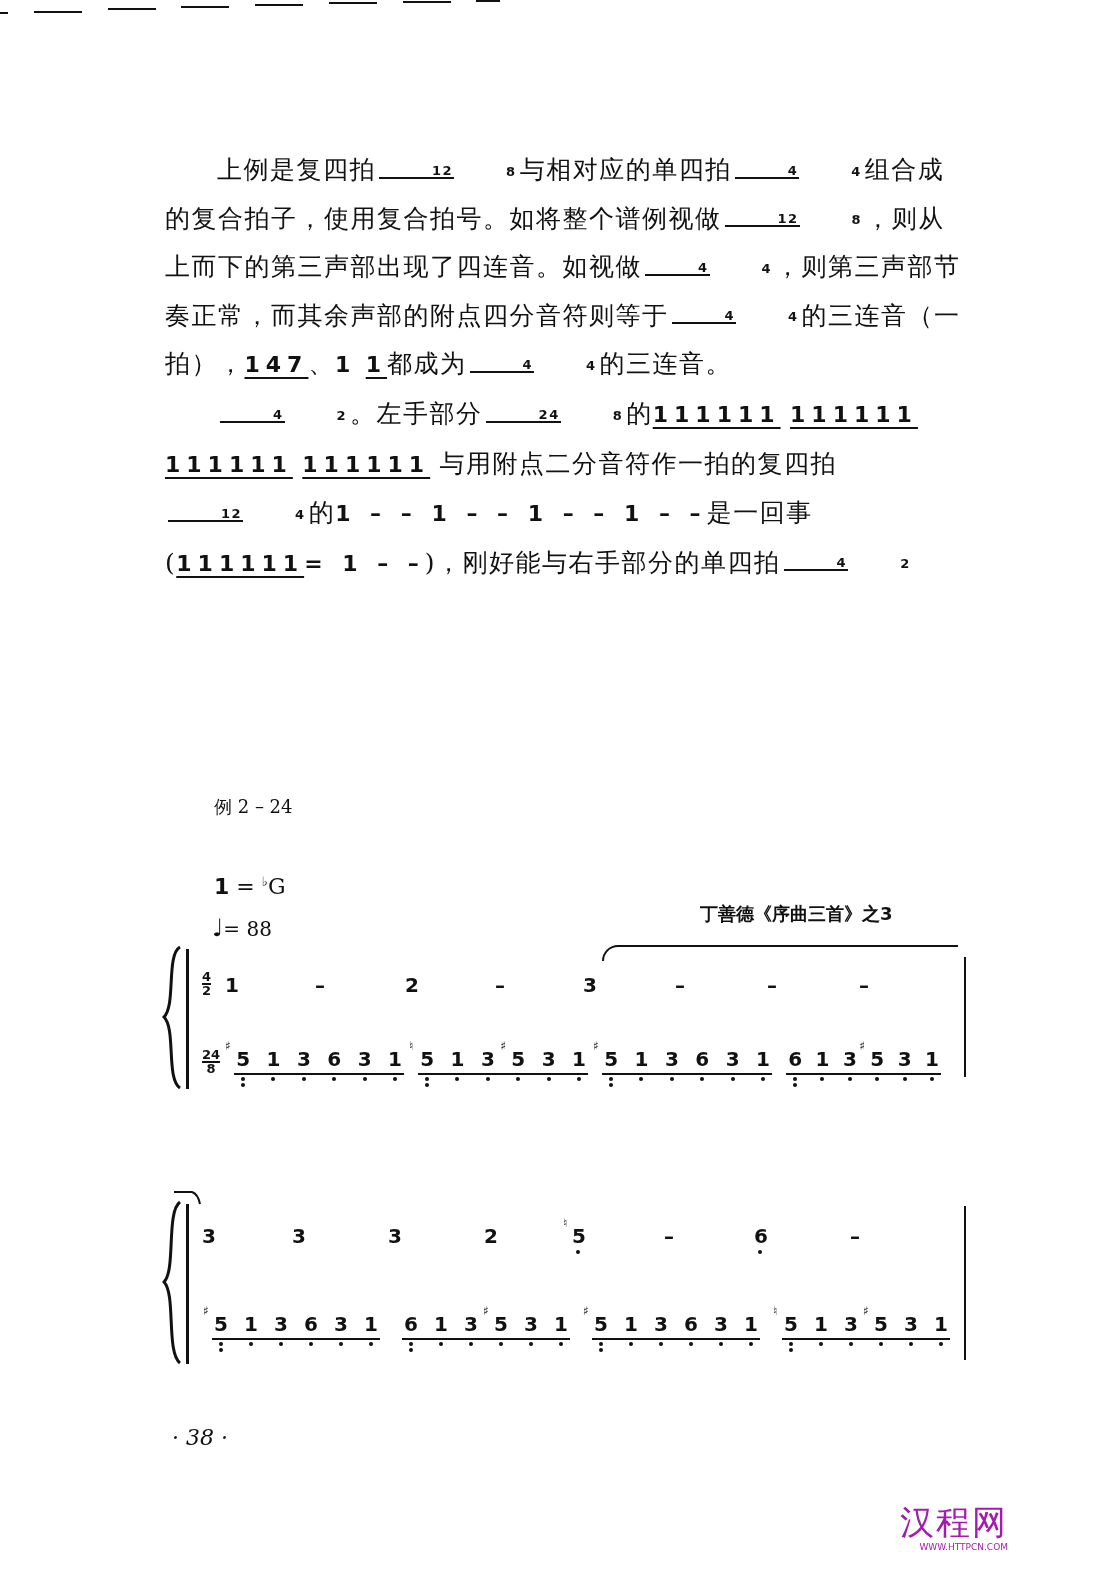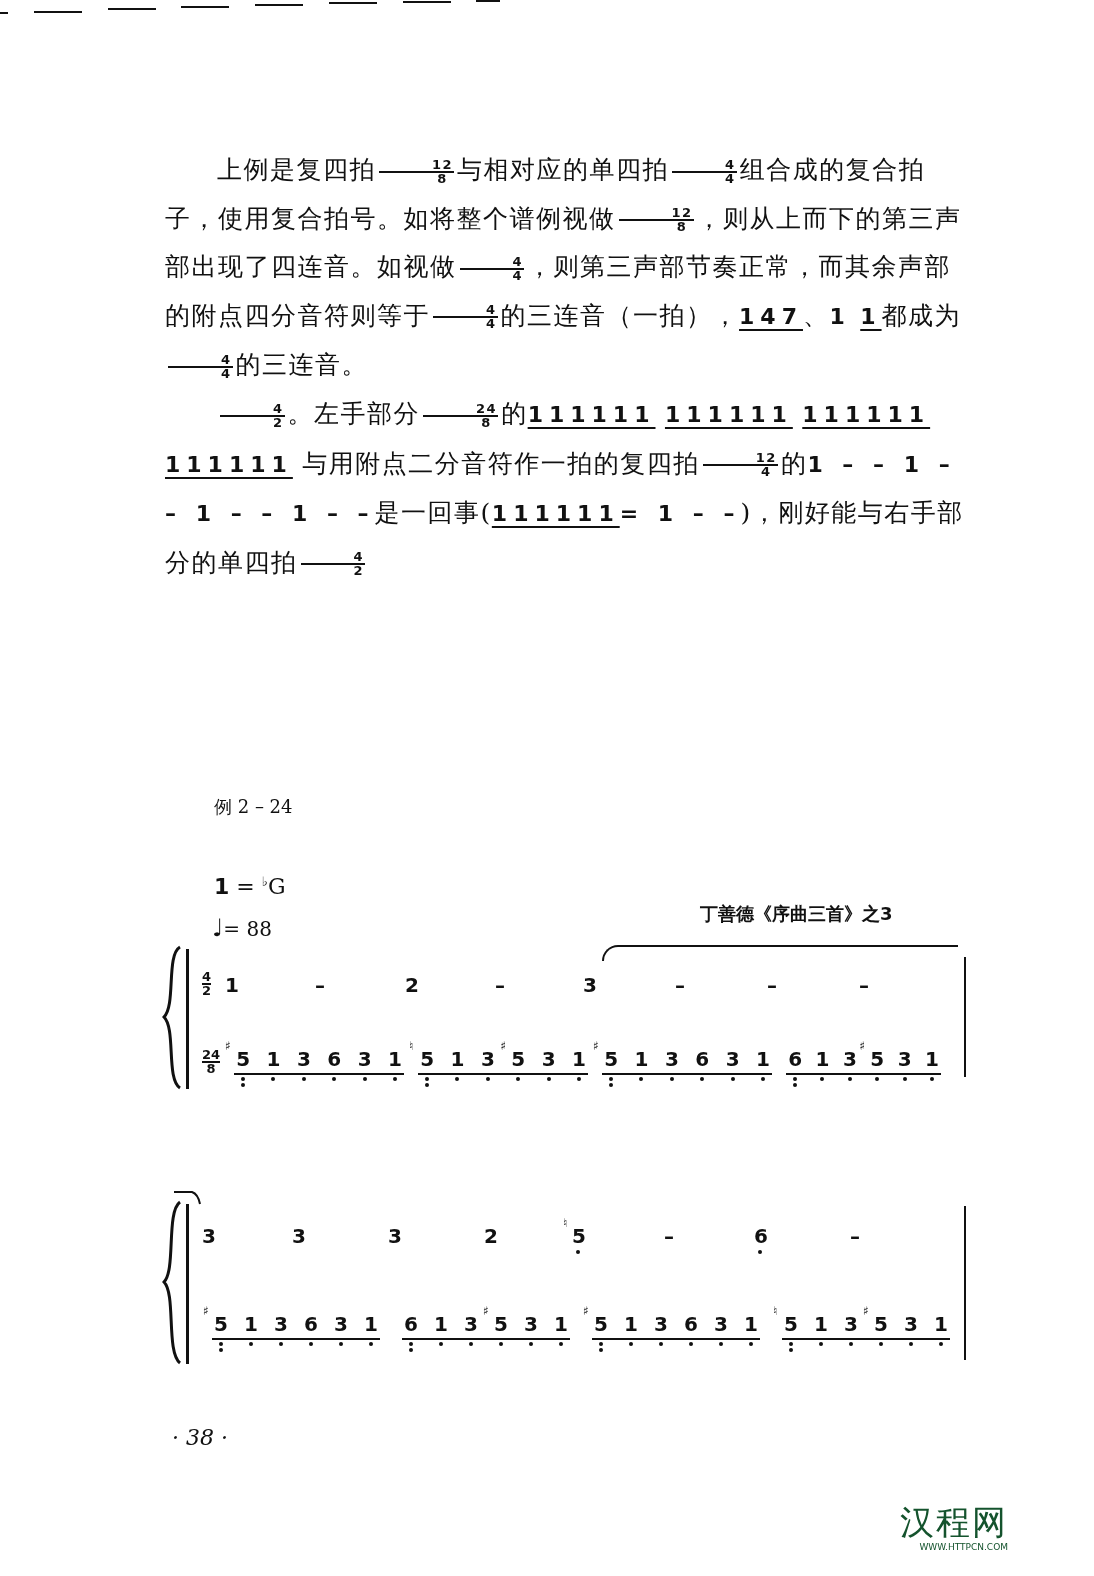--- a/index.html
+++ b/index.html
@@ -3,21 +3,21 @@
 <meta charset="utf-8">
 <style>
   html,body{margin:0;padding:0;background:#fff;}
   body{width:1094px;height:1576px;position:relative;overflow:hidden;
        font-family:"DejaVu Serif",serif;color:#111;}
   .topdash{position:absolute;top:0;left:0;width:560px;height:14px;}
   .topdash i{position:absolute;height:2px;background:#111;display:block;}
   .para{position:absolute;left:165px;width:805px;font-size:25px;line-height:48.5px;letter-spacing:1.5px;}
   .para p{margin:0;}
   .indent{text-indent:52px;}
-  .frac{display:inline-flex;flex-direction:column;align-items:center;vertical-align:middle;
+  .frac{display:inline-flex;flex-direction:row;align-items:center;vertical-align:middle;
         font-family:"DejaVu Sans",sans-serif;font-weight:bold;font-size:13px;line-height:12px;margin:0 3px;}
   .frac .n{border-bottom:2px solid #111;padding:0 1px;}
   .jp{font-family:"DejaVu Sans",sans-serif;font-weight:bold;font-size:22px;letter-spacing:6px;}
   .ul{text-decoration:underline;text-decoration-thickness:2px;text-underline-offset:5px;}
   .ex-label{position:absolute;left:214px;top:795px;font-size:18px;}
   .key{position:absolute;left:214px;top:874px;font-size:22px;}
   .key b{font-family:"DejaVu Sans",sans-serif;}
   .tempo{position:absolute;left:212px;top:914px;font-size:20px;}
   .credit{position:absolute;left:700px;top:902px;font-family:"DejaVu Sans",sans-serif;font-weight:bold;font-size:18px;}
   .system{position:absolute;left:162px;width:810px;}
@@ -28,21 +28,21 @@
        font-family:"DejaVu Sans",sans-serif;font-weight:bold;font-size:20px;}
   .note{position:relative;display:inline-block;text-align:center;}
   .dotb{position:absolute;left:50%;transform:translateX(-50%);width:4px;height:4px;border-radius:50%;background:#111;}
   .acc{position:absolute;font-size:12px;top:-8px;left:-9px;font-weight:normal;}
   .grp{display:flex;justify-content:space-between;border-bottom:2px solid #111;padding-bottom:2px;margin-right:14px;}
   .grp .note{width:18px;}
   .ts{display:inline-flex;flex-direction:column;align-items:center;font-size:13px;line-height:12px;margin-right:14px;}
   .ts .n{border-bottom:2px solid #111;}
   .slur{position:absolute;border-top:2px solid #111;border-left:2px solid #111;border-radius:18px 0 0 0;height:14px;}
   .pageno{position:absolute;left:172px;top:1425px;font-style:italic;font-size:22px;}
-  .wm{position:absolute;left:900px;top:1500px;color:#14532d;font-family:"DejaVu Sans",sans-serif;}
+  .wm{position:absolute;left:900px;top:1500px;color:#a21caf;font-family:"DejaVu Sans",sans-serif;}
   .wm .cn{font-size:34px;letter-spacing:2px;}
   .wm .url{font-size:9px;display:block;text-align:right;margin-top:-4px;}
 </style>
 </head>
 <body>
 
 <div class="topdash">
   <i style="left:0;top:12px;width:8px"></i>
     <i style="left:34px;top:11px;width:48px"></i>
   <i style="left:108px;top:8px;width:48px"></i>

